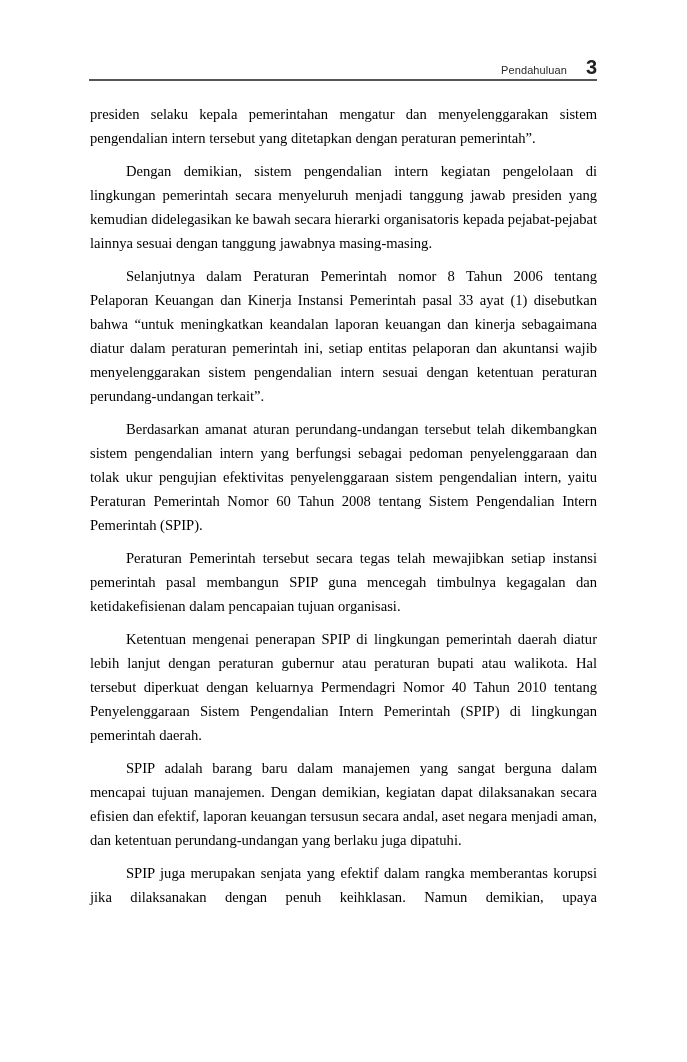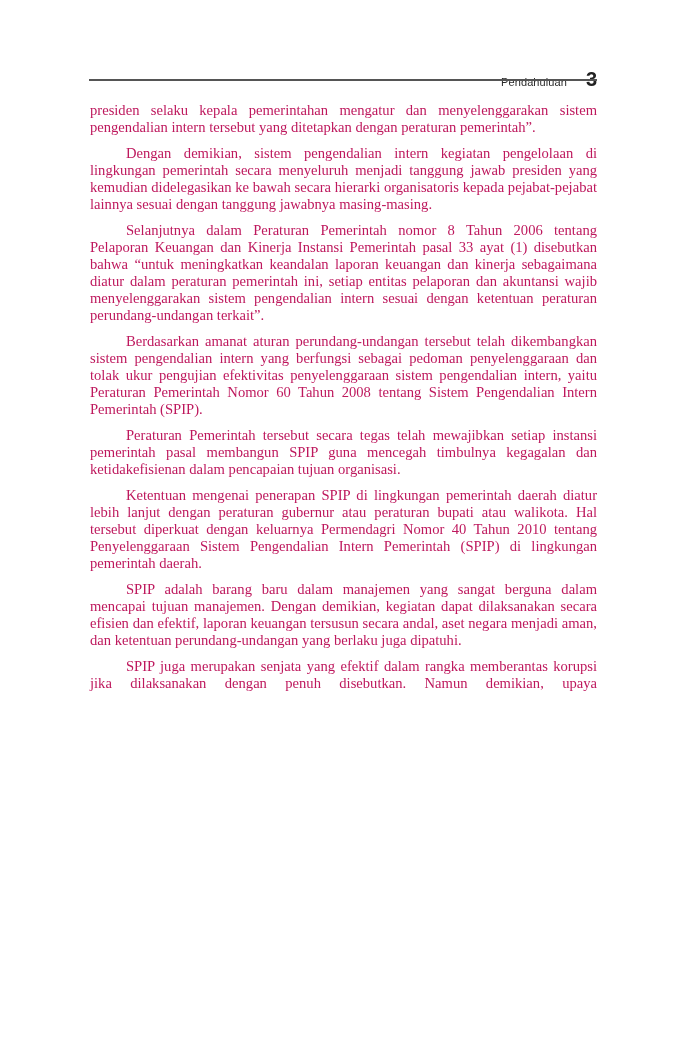--- a/index.html
+++ b/index.html
@@ -1,22 +1,22 @@
 <!DOCTYPE html>
 <html><head>
 <meta charset="utf-8">
 <style>
   html, body { margin: 0; padding: 0; background: #ffffff; }
   body { width: 687px; height: 1062px; position: relative; overflow: hidden; }
   .page { position: absolute; left: 0; top: 0; width: 687px; height: 1062px; background: #fff; }
-  .header { position: absolute; left: 89px; top: 68px; width: 508px; height: 28px; }
+  .header { position: absolute; left: 89px; top: 56px; width: 508px; height: 28px; }
   .header-title { position: absolute; right: 30px; top: 8px; font-family: "Liberation Sans", sans-serif; font-size: 11px; color: #2a2a2a; letter-spacing: 0.1px; }
   .header-num { position: absolute; right: 0; top: 0; font-family: "Liberation Sans", sans-serif; font-weight: bold; font-size: 20px; color: #222; }
   .header-rule { position: absolute; left: 89px; top: 79px; width: 508px; height: 2px; background: #555; }
-  .body { position: absolute; left: 90px; top: 102px; width: 507px; font-family: "Liberation Serif", serif; font-size: 14.6px; line-height: 17px; color: #be185d; }
+  .body { position: absolute; left: 90px; top: 102px; width: 507px; font-family: "Liberation Serif", serif; font-size: 14.6px; line-height: 24px; color: #000000; }
   .body p { margin: 0 0 9px 0; text-align: justify; text-indent: 36px; }
   .body p.first { text-indent: 0; }
 </style>
 </head>
 <body>
 
 <div class="page">
   <div class="header">
     <span class="header-title">Pendahuluan</span>
     <span class="header-num">3</span>
@@ -24,15 +24,15 @@
   <div class="header-rule"></div>
 
   <div class="body">
     <p class="first">presiden selaku kepala pemerintahan mengatur dan menyelenggarakan sistem pengendalian intern tersebut yang ditetapkan dengan peraturan pemerintah”.</p>
     <p>Dengan demikian, sistem pengendalian intern kegiatan pengelolaan di lingkungan pemerintah secara menyeluruh menjadi tanggung jawab presiden yang kemudian didelegasikan ke bawah secara hierarki organisatoris kepada pejabat-pejabat lainnya sesuai dengan tanggung jawabnya masing-masing.</p>
     <p>Selanjutnya dalam Peraturan Pemerintah nomor 8 Tahun 2006 tentang Pelaporan Keuangan dan Kinerja Instansi Pemerintah pasal 33 ayat (1) disebutkan bahwa “untuk meningkatkan keandalan laporan keuangan dan kinerja sebagaimana diatur dalam peraturan pemerintah ini, setiap entitas pelaporan dan akuntansi wajib menyelenggarakan sistem pengendalian intern sesuai dengan ketentuan peraturan perundang-undangan terkait”.</p>
     <p>Berdasarkan amanat aturan perundang-undangan tersebut telah dikembangkan sistem pengendalian intern yang berfungsi sebagai pedoman penyelenggaraan dan tolak ukur pengujian efektivitas penyelenggaraan sistem pengendalian intern, yaitu Peraturan Pemerintah Nomor 60 Tahun 2008 tentang Sistem Pengendalian Intern Pemerintah (SPIP).</p>
     <p>Peraturan Pemerintah tersebut secara tegas telah mewajibkan setiap instansi pemerintah pasal membangun SPIP guna mencegah timbulnya kegagalan dan ketidakefisienan dalam pencapaian tujuan organisasi.</p>
     <p>Ketentuan mengenai penerapan SPIP di lingkungan pemerintah daerah diatur lebih lanjut dengan peraturan gubernur atau peraturan bupati atau walikota. Hal tersebut diperkuat dengan keluarnya Permendagri Nomor 40 Tahun 2010 tentang Penyelenggaraan Sistem Pengendalian Intern Pemerintah (SPIP) di lingkungan pemerintah daerah.</p>
     <p>SPIP adalah barang baru dalam manajemen yang sangat berguna dalam mencapai tujuan manajemen. Dengan demikian, kegiatan dapat dilaksanakan secara efisien dan efektif, laporan keuangan tersusun secara andal, aset negara menjadi aman, dan ketentuan perundang-undangan yang berlaku juga dipatuhi.</p>
-    <p style="text-align-last: justify;">SPIP juga merupakan senjata yang efektif dalam rangka memberantas korupsi jika dilaksanakan dengan penuh disebutkan. Namun demikian, upaya</p>
+    <p style="text-align-last: justify;">SPIP juga merupakan senjata yang efektif dalam rangka memberantas korupsi jika dilaksanakan dengan penuh keihklasan. Namun demikian, upaya</p>
   </div>
 </div>
 
 </body></html>

